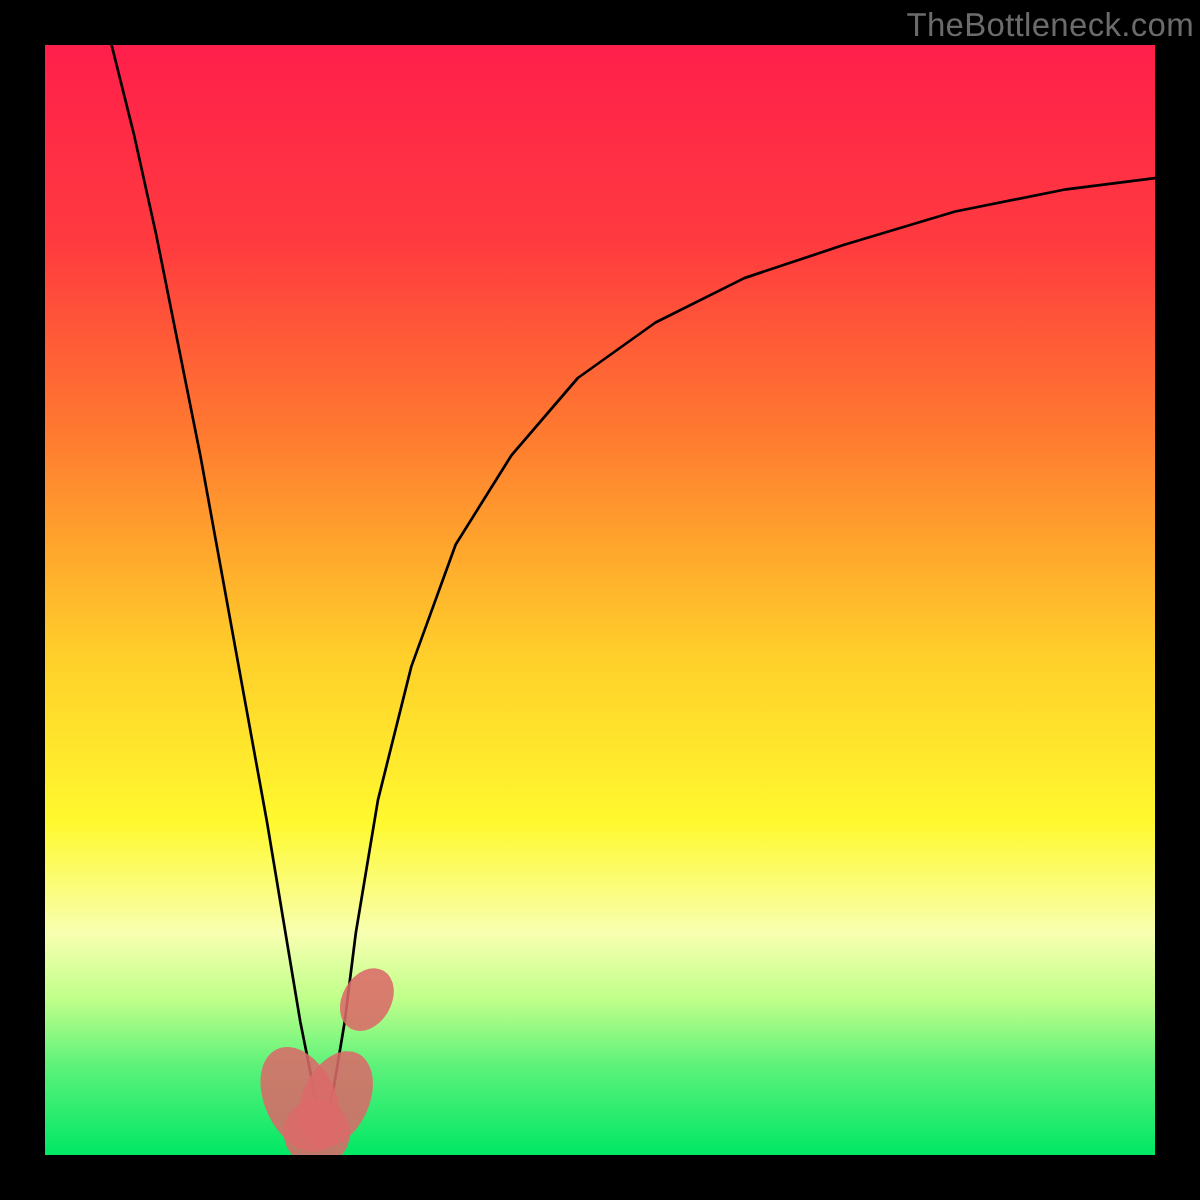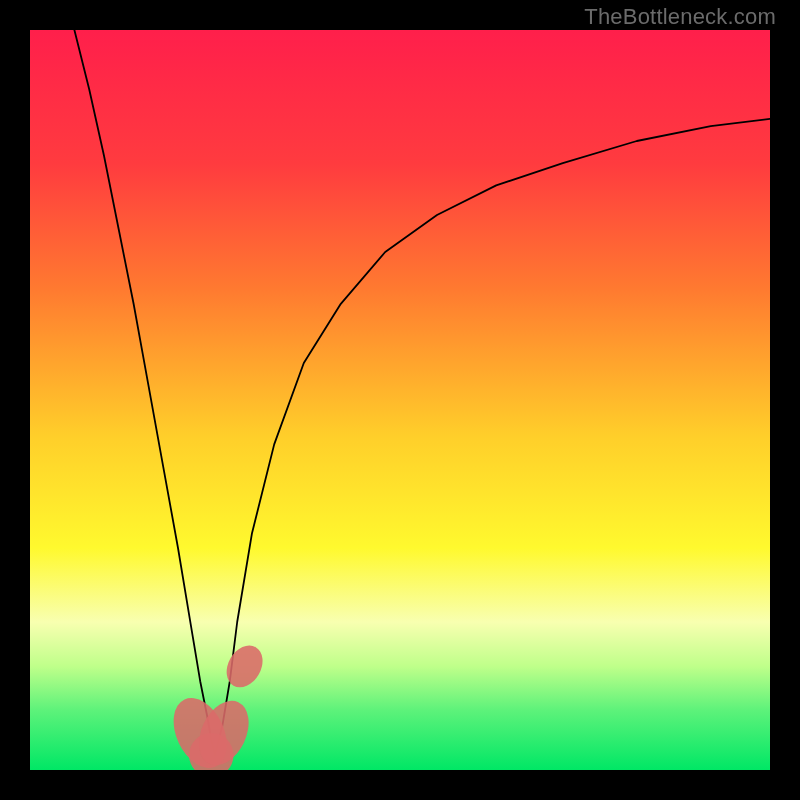--- a/index.html
+++ b/index.html
@@ -19,21 +19,21 @@
   .plot {
     position: absolute;
     left: 30px;
     top: 30px;
     width: 740px;
     height: 740px;
   }
   .watermark {
     position: absolute;
     top: 4px;
-    right: 24px;
+    right: 4px;
     color: #6b6b6b;
     font-size: 22px;
     letter-spacing: 0.2px;
     font-weight: 400;
     z-index: 5;
   }
   svg { display: block; }
 </style>
 </head>
 <body>

